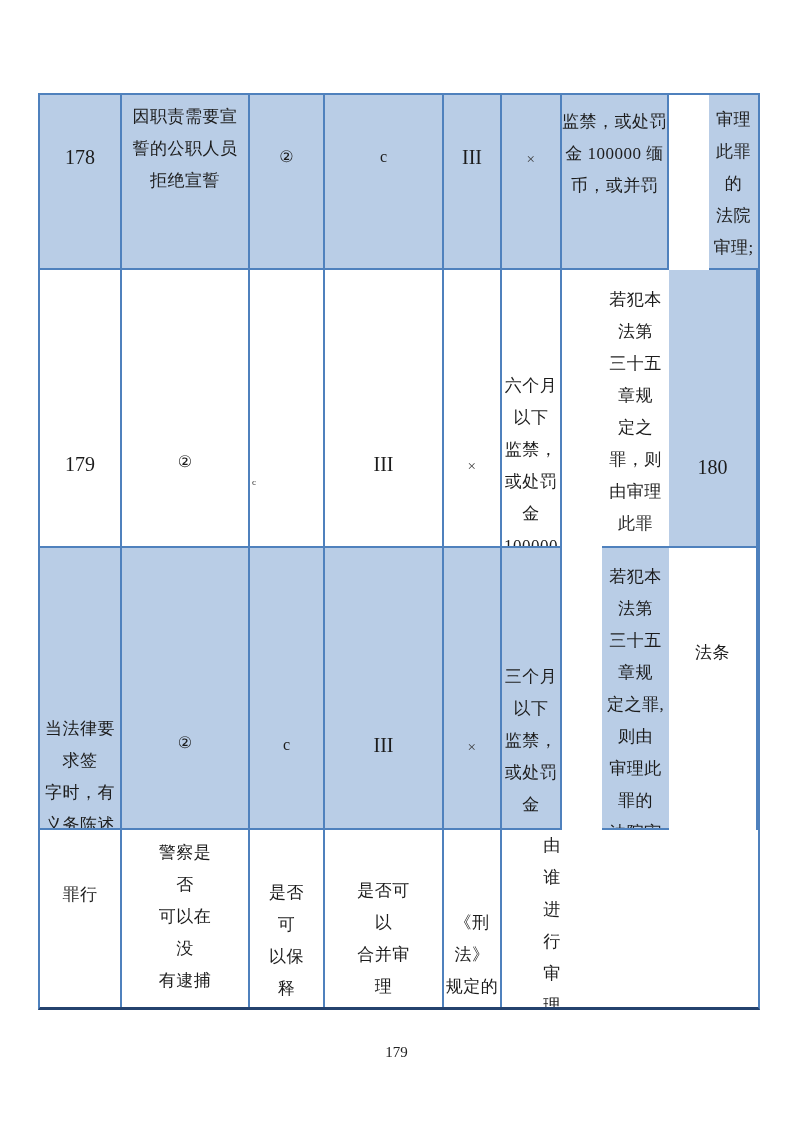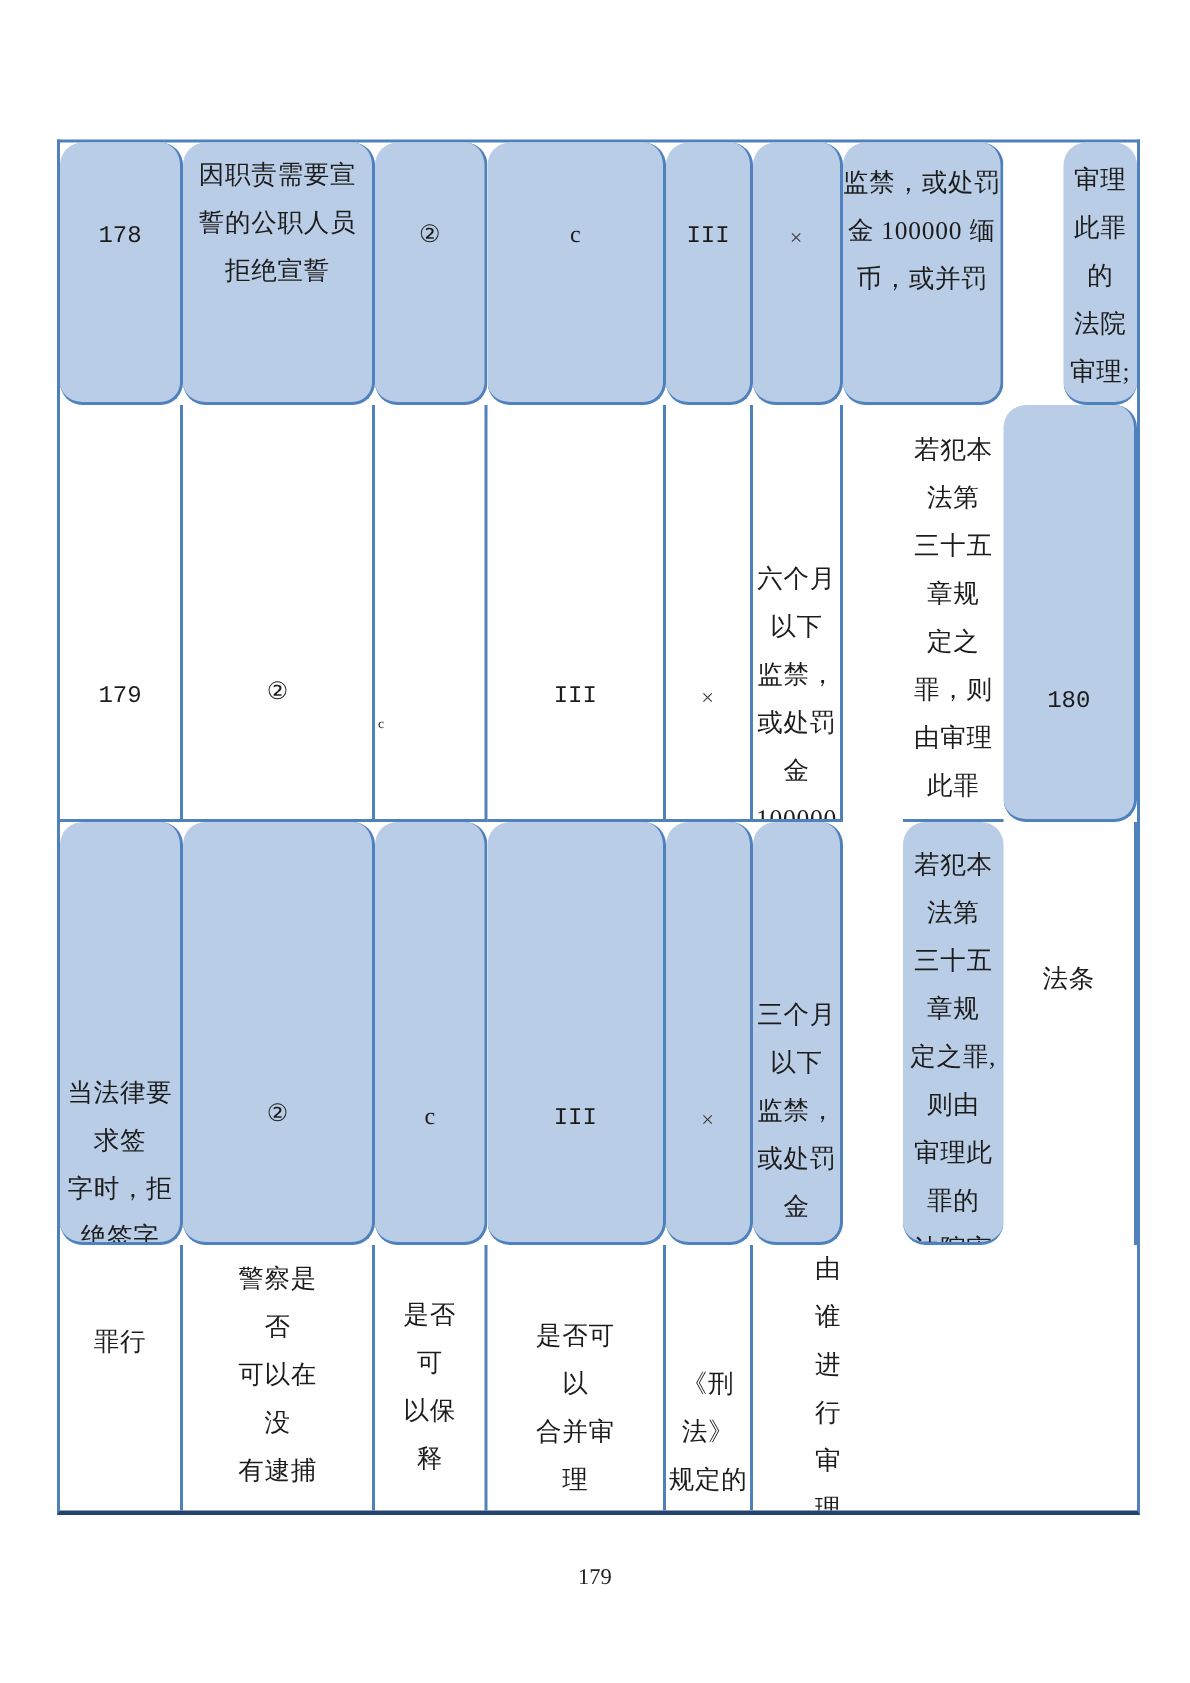--- a/index.html
+++ b/index.html
@@ -25,29 +25,29 @@
     border:2px solid var(--border);
     border-bottom:3px solid var(--bottom-border);
   }
   .cell{
     border-right:2px solid var(--border);
     border-bottom:2px solid var(--border);
     overflow:hidden;
   }
   .cell.lc{border-right:none;margin-left:40px;}
   .cell.lr{border-bottom:none;}
-  .cell.blue{background:var(--row-fill);border-radius:15px;}
+  .cell.blue{background:var(--row-fill);}
   .txt{
     white-space:pre-line;
     text-align:center;
     line-height:32px;
     font-size:17px;
     letter-spacing:0.5px;
   }
-  .num{font-size:16px;letter-spacing:0;font-family:Liberation Mono, monospace;}
+  .num{font-size:20px;letter-spacing:0;}
   .sym{font-size:16px;letter-spacing:0;}
   .cross{font-size:15px;color:#3a3a3a;}
   .tiny-c{
     font-size:9px;line-height:10px;text-align:left;padding-left:2px;
     letter-spacing:0;
   }
   .page-number{
     position:absolute;left:0;right:0;top:1044px;
     text-align:center;font-size:15px;color:#222;
   }
@@ -120,21 +120,21 @@
 ；如未犯此
 罪，则山任
 何法官审理</div>
   </div>
 
   <div class="cell blue">
     <div class="txt num" style="padding-top:181px">180</div>
   </div>
   <div class="cell blue">
     <div class="txt" style="padding-top:165px">当法律要求签
-字时，拒绝签字</div>
+字时，有义务陈述</div>
   </div>
   <div class="cell blue">
     <div class="txt sym" style="padding-top:179px">②</div>
   </div>
   <div class="cell blue">
     <div class="txt sym" style="padding-top:181px">c</div>
   </div>
   <div class="cell blue">
     <div class="txt num" style="padding-top:181px">III</div>
   </div>
@@ -165,21 +165,21 @@
     <div class="txt" style="padding-top:49px">罪行</div>
   </div>
   <div class="cell lr">
     <div class="txt" style="padding-top:7px">警察是
 否
 可以在
 没
 有逮捕</div>
   </div>
   <div class="cell lr">
-    <div class="txt" style="padding-top:31px">是否
+    <div class="txt" style="padding-top:47px">是否
 可
 以保
 释</div>
   </div>
   <div class="cell lr">
     <div class="txt" style="padding-top:45px">是否可
 以
 合并审
 理</div>
   </div>

